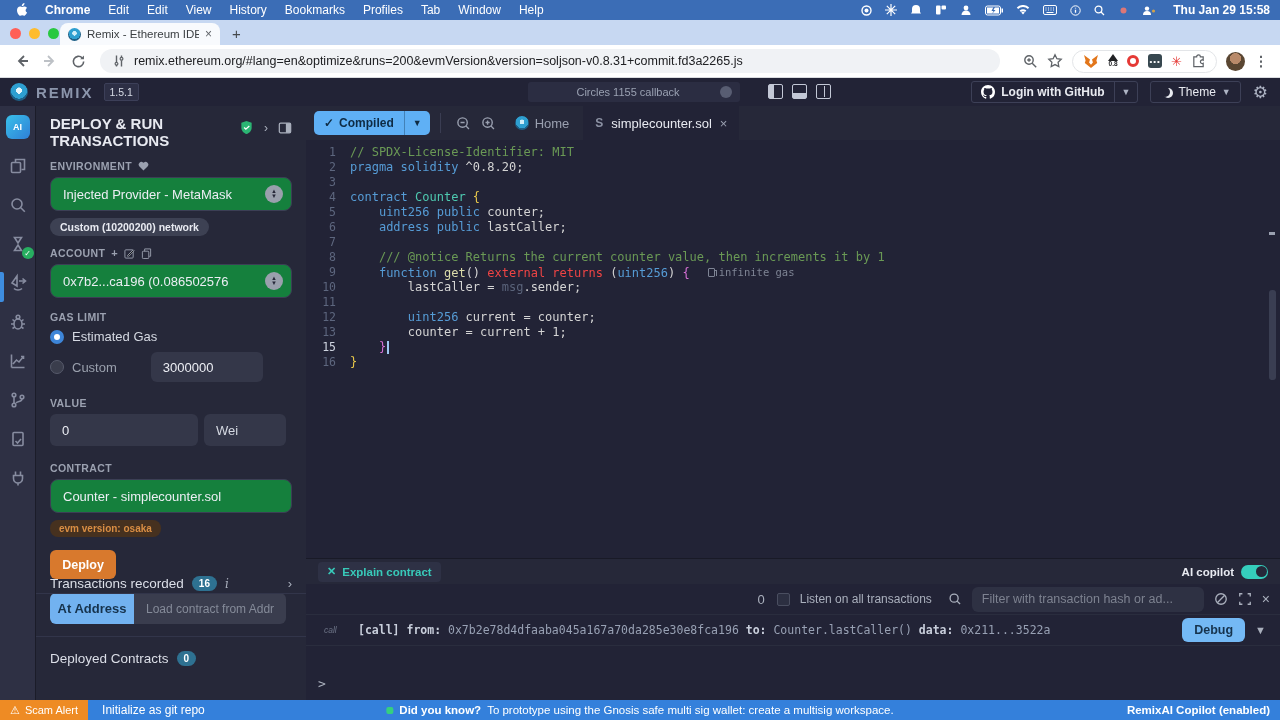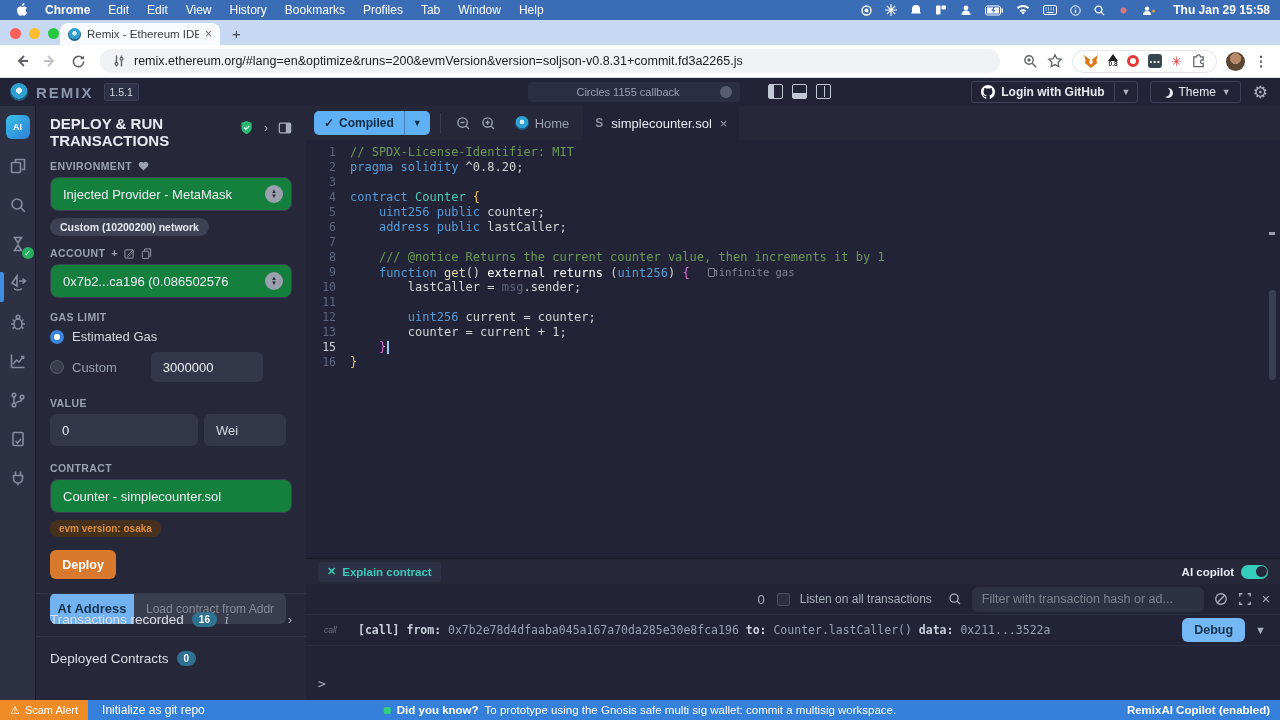--- a/index.html
+++ b/index.html
@@ -149,21 +149,21 @@
     font-size:13px; padding:0 12px; }
   .solic { color:#8b91a3; font-size:12px; font-weight:bold; }
   .tabclose { color:#9aa0b0; font-size:13px; }
 
   
   .codearea { height:418px; position:relative; padding-top:5px; overflow:hidden; }
   .code-line { display:flex; height:15px; line-height:15px; font-family:"DejaVu Sans Mono",monospace; font-size:12px; }
   .ln { width:44px; text-align:right; padding-right:14px; color:#5d667e; font-size:11.5px; flex:none; }
   .code-line.active .ln { color:#cfd4e0; }
   .ct { white-space:pre; }
-  .tok-c{color:#6a9955} .tok-k{color:#569cd6} .tok-g{color:#ffffff} .tok-f{color:#dcdcaa}
+  .tok-c{color:#6a9955} .tok-k{color:#569cd6} .tok-g{color:#ef4444} .tok-f{color:#dcdcaa}
   .tok-t{color:#4ec9b0} .tok-p{color:#d4d4d4} .tok-d{color:#5a637a} .tok-y{color:#e8c84a} .tok-m{color:#d670d6}
   .ghost { color:#7e8494; font-size:10.5px; margin-left:18px; display:inline-flex; align-items:center; gap:4px; }
   .pump { width:7px; height:9px; border:1px solid #7e8494; border-radius:1px; position:relative; display:inline-block; }
   .pump::after { content:""; position:absolute; right:-3px; top:1px; width:2px; height:5px; border-right:1px solid #7e8494; border-top:1px solid #7e8494; }
   .caret-bar { display:inline-block; width:1.5px; height:13px; background:#9fc7f2; vertical-align:middle; margin-left:1px; }
   .vscroll { position:absolute; right:2px; top:0; width:8px; height:100%; }
   .vmark1 { position:absolute; right:3px; top:92px; width:6px; height:3px; background:#9aa0b0; }
   .vthumb { position:absolute; right:2px; top:150px; width:7px; height:90px; background:#3a3e52; border-radius:3px; }
 
   
@@ -518,21 +518,21 @@
       <span class="evmbadge">evm version: osaka</span>
 
       <div><button class="deploy-btn">Deploy</button></div>
 
       <div class="ataddr-row">
         <button class="ataddr-btn">At Address</button>
         <input class="ataddr-input pinput" placeholder="Load contract from Address" style="">
       </div>
 
       <div class="pdivider" style="top:487px"></div>
-      <div class="precord" style="top:506px">
+      <div class="precord" style="top:470px">
         <span>Transactions recorded</span>
         <span class="cntbadge">16</span>
         <span class="info-i">i</span>
         <span class="chev">›</span>
       </div>
       <div class="pdivider" style="top:530px"></div>
       <div class="precord" style="top:545px">
         <span>Deployed Contracts</span>
         <span class="cntbadge">0</span>
       </div>
@@ -689,18 +689,18 @@
 
   <div class="statusbar">
     <span class="scam">
       <span>⚠</span>
       <span>Scam Alert</span>
     </span>
     <span class="gitinit">Initialize as git repo</span>
     <span class="know">
       <span class="dot"></span>
       <b>Did you know?</b>
-      <span>To prototype using the Gnosis safe multi sig wallet: commit a multisig workspace.</span>
+      <span>To prototype using the Gnosis safe multi sig wallet: create a multisig workspace.</span>
     </span>
     <span class="copilot-status">RemixAI Copilot (enabled)</span>
   </div>
 
 </div>
 
 </body></html>

